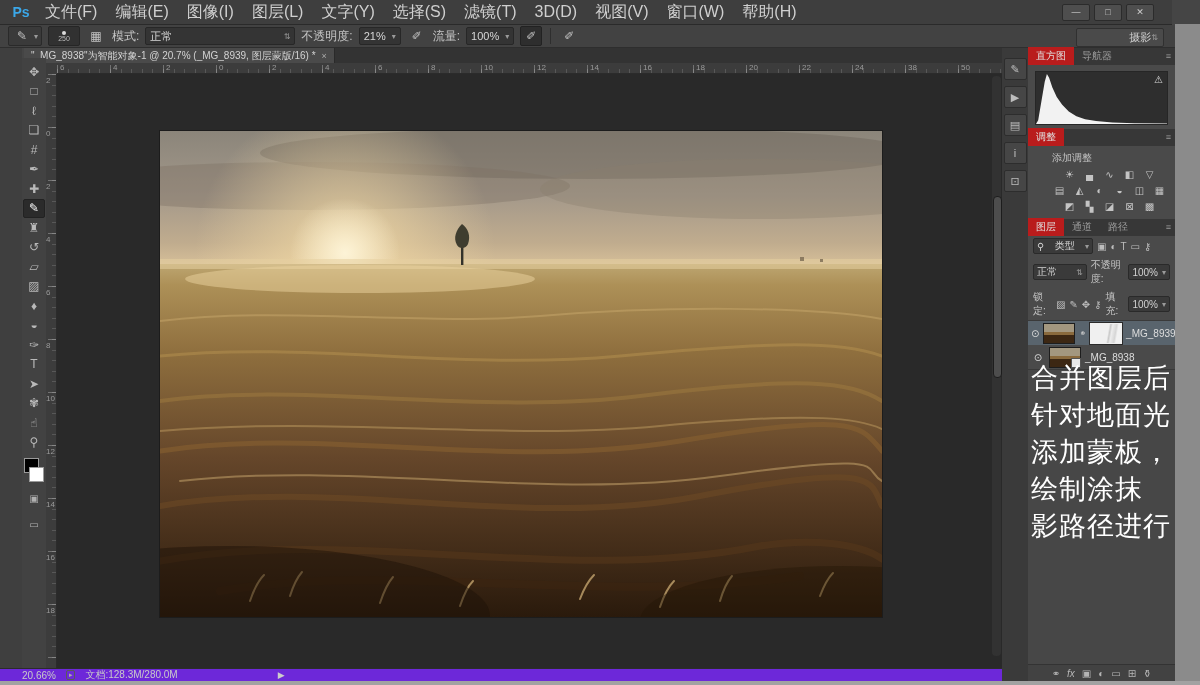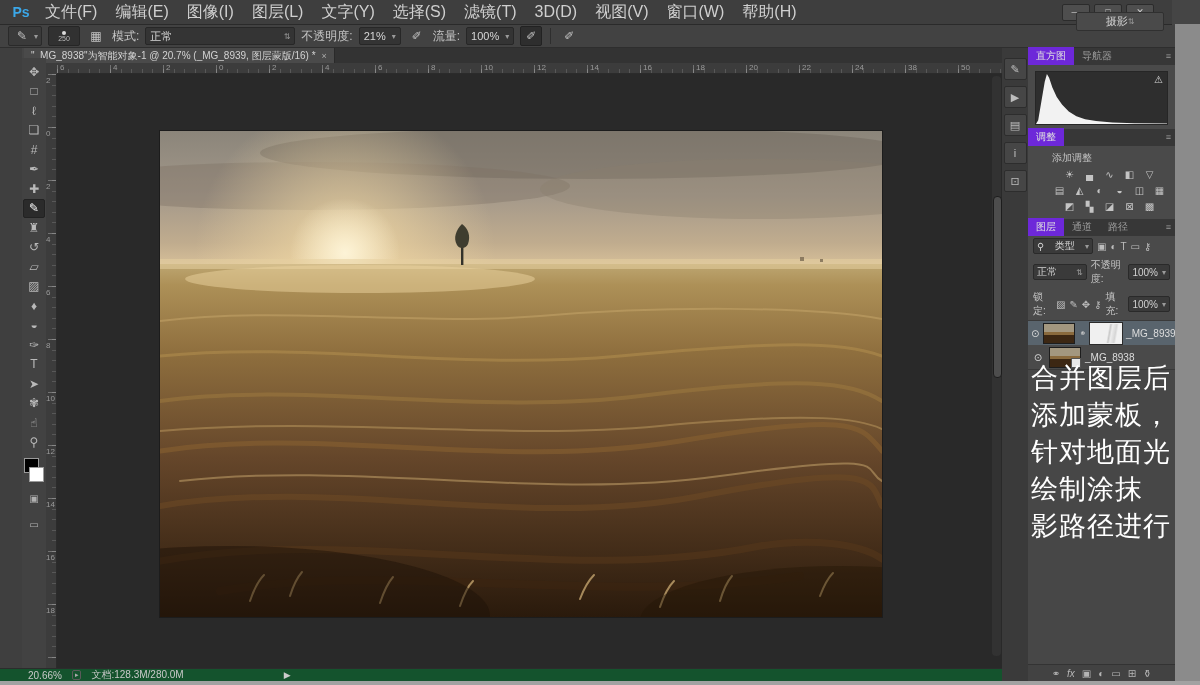--- a/index.html
+++ b/index.html
@@ -28,23 +28,23 @@
                  border-radius:2px;width:30px;height:18px;justify-content:center;line-height:1;}
   .brush-preview .dot{width:4px;height:4px;border-radius:50%;background:#dcdcdc;}
   .brush-preview .num{font-size:7px;color:#bbb;}
   .opt-label{font-size:12px;color:#c3c3c3;}
   .opt-field{background:#343434;border:1px solid #272727;border-radius:2px;height:16px;display:flex;
              align-items:center;padding:0 4px;gap:6px;color:#d6d6d6;font-size:11px;}
   .caret{color:#9a9a9a;font-size:8px;}
   .opt-icon{width:20px;height:18px;display:flex;align-items:center;justify-content:center;color:#c2c2c2;
             border-radius:2px;font-size:12px;}
   .opt-icon.pressed{background:#2e2e2e;border:1px solid #222;}
-  .workspace{position:absolute;right:36px;top:12px;width:76px;height:17px;background:#4a4a4a;
+  .workspace{position:absolute;right:36px;top:28px;width:76px;height:17px;background:#4a4a4a;
              border:1px solid #303030;border-radius:2px;display:flex;align-items:center;
-             justify-content:center;padding:0 5px;font-size:11px;color:#d0d0d0;}
+             justify-content:flex-end;padding:0 5px;font-size:11px;color:#d0d0d0;}
 
   
   .tab-bar{left:24px;top:48px;width:978px;height:15px;background:#333333;display:flex;align-items:flex-end;}
   .doc-tab{background:#4a4a4a;height:15px;display:flex;align-items:center;gap:6px;padding:0 7px;
            font-size:10px;color:#d2d2d2;border-right:1px solid #2a2a2a;white-space:nowrap;}
   .doc-tab .close{color:#aaa;font-size:9px;}
 
   
   .left-edge{left:0;top:48px;width:22px;height:620px;background:#3f3f3f;}
   .toolbar{left:22px;top:58px;width:24px;height:610px;background:#424242;display:flex;flex-direction:column;
@@ -75,21 +75,21 @@
   .vscroll .thumb{position:absolute;left:1px;top:120px;width:7px;height:180px;background:#4d4d4d;border-radius:4px;}
 
   
   .right-strip{left:1002px;top:48px;width:26px;height:637px;background:#3a3a3a;display:flex;flex-direction:column;
                align-items:center;padding-top:10px;gap:6px;box-sizing:border-box;}
   .strip-btn{width:21px;height:20px;background:#464646;border:1px solid #2d2d2d;border-radius:2px;color:#bdbdbd;
              display:flex;align-items:center;justify-content:center;font-size:11px;}
   .panels{left:1028px;top:48px;width:147px;height:637px;background:#4a4a4a;}
   .panel-tabs{height:17px;background:#373737;display:flex;align-items:flex-end;position:relative;}
   .panel-tab{padding:2px 8px 2px 8px;font-size:10px;color:#9d9d9d;}
-  .panel-tab.active{background:#6d28d9;color:#e0e0e0;text-align:right;}
+  .panel-tab.active{background:#b91c1c;color:#e0e0e0;text-align:right;}
   .panel-menu{position:absolute;right:4px;top:3px;color:#9a9a9a;font-size:9px;}
 
   .hist-body{position:relative;padding:6px 7px 4px 7px;}
   .hist-chart{position:relative;background:#2e2e2e;border:1px solid #262626;height:52px;}
   .hist-chart svg{display:block;width:100%;height:100%;}
   .hist-warn{position:absolute;right:4px;top:2px;color:#cfcfcf;font-size:10px;}
 
   .adj-body{padding:3px 6px;margin-left:16px;}
   .adj-add{font-size:10px;color:#c0c0c0;margin:2px 0 3px 2px;}
   .adj-row{display:flex;justify-content:center;gap:5px;margin-bottom:3px;}
@@ -116,22 +116,22 @@
   .lb-icon{color:#b5b5b5;font-size:10px;font-style:italic;}
   .lb-icon.noital{font-style:normal;}
 
   .annotation{left:1031px;top:360px;width:168px;color:#ffffff;font-size:27px;line-height:37px;
               font-weight:500;letter-spacing:1px;}
 
   .far-right{left:1175px;top:24px;width:25px;height:661px;background:#8b8b8b;}
   .bottom-edge{left:0;top:681px;width:1200px;height:4px;background:#a2a2a2;}
 
   
-  .status-bar{left:0;top:668px;width:1002px;height:13px;background:#14532d;border-top:1px solid #2c2c2c;
-              display:flex;align-items:center;font-size:10px;color:#c9c9c9;gap:10px;padding-left:28px;box-sizing:border-box;}
+  .status-bar{left:0;top:668px;width:1002px;height:13px;background:#6d28d9;border-top:1px solid #2c2c2c;
+              display:flex;align-items:center;font-size:10px;color:#c9c9c9;gap:10px;padding-left:22px;box-sizing:border-box;}
   .status-chip{border:1px solid #5a5a5a;border-radius:2px;font-size:7px;padding:0 2px;color:#aaa;}
   .status-arrow{color:#cccccc;font-size:9px;margin-left:90px;}
 </style>
 </head>
 <body>
 
 <div class="app">
 
   <div class="abs menu-bar">
     <div class="ps-logo">Ps</div>
@@ -500,22 +500,22 @@
     <span class="lb-icon">fx</span>
     <span class="lb-icon noital">▣</span>
     <span class="lb-icon noital">◐</span>
     <span class="lb-icon noital">▭</span>
     <span class="lb-icon noital">⊞</span>
     <span class="lb-icon noital">⚱</span>
   </div>
 
   <div class="abs annotation">
     <div>合并图层后，</div>
+    <div>针对地面光</div>
     <div>添加蒙板，</div>
-    <div>针对地面光</div>
     <div>绘制涂抹</div>
     <div>影路径进行</div>
   </div>
 
   <div class="abs far-right"></div>
 
   <div class="abs status-bar">
     <span>20.66%</span>
     <span class="status-chip">▸</span>
     <span>文档:128.3M/280.0M</span>

